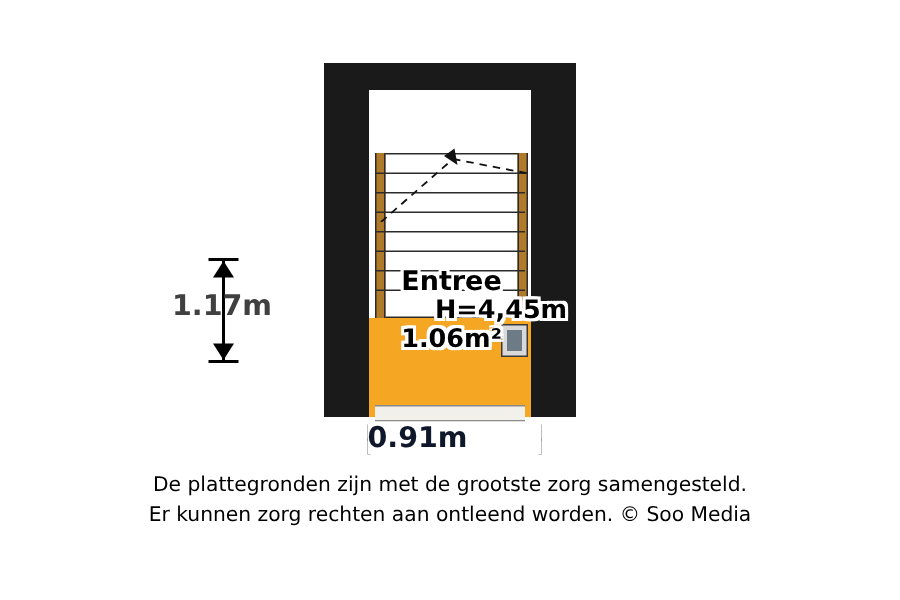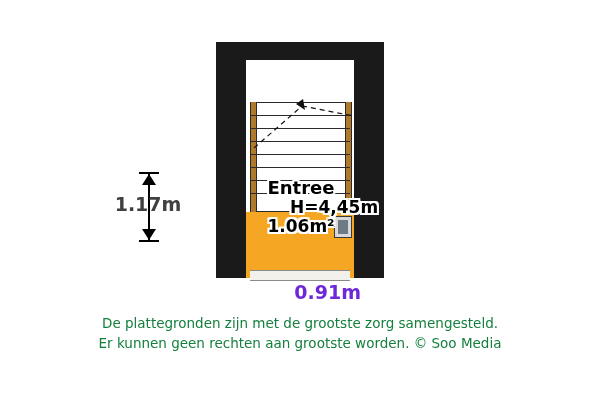--- a/index.html
+++ b/index.html
@@ -253,35 +253,35 @@
   }
   .arrow-right {
     right: 2px;
     border-left: 11px solid #000;
   }
   .dim-horz-label {
     position: absolute;
     left: 245px;
     top: 281px;
     width: 116px;
-    text-align: right;
+    text-align: left;
     font-size: 19px;
     font-weight: bold;
-    color: #6d28d9;
+    color: #0f172a;
     background: #fff;
   }
 
   
   .disclaimer {
     position: absolute;
     left: 0;
     top: 314px;
     width: 600px;
     text-align: center;
-    color: #15803d;
+    color: #000000;
     font-size: 13.5px;
     line-height: 1.45;
   }
 </style>
 </head>
 <body>
 
 <div id="stage">
 
   <div class="plan-shell">
@@ -331,16 +331,16 @@
   <div class="dim-horz">
     <div class="cap-l"></div>
     <div class="cap-r"></div>
     <div class="arrow-left"></div>
     <div class="arrow-right"></div>
   </div>
   <div class="dim-horz-label">0.91m</div>
 
   <div class="disclaimer">
     <div>De plattegronden zijn met de grootste zorg samengesteld.</div>
-    <div>Er kunnen geen rechten aan grootste worden. © Soo Media</div>
+    <div>Er kunnen zorg rechten aan ontleend worden. © Soo Media</div>
   </div>
 
 </div>
 
 </body></html>

